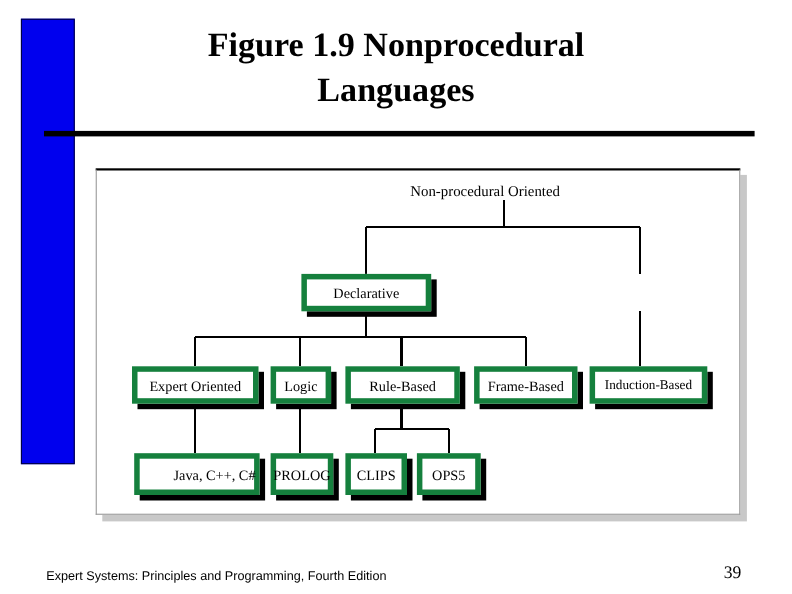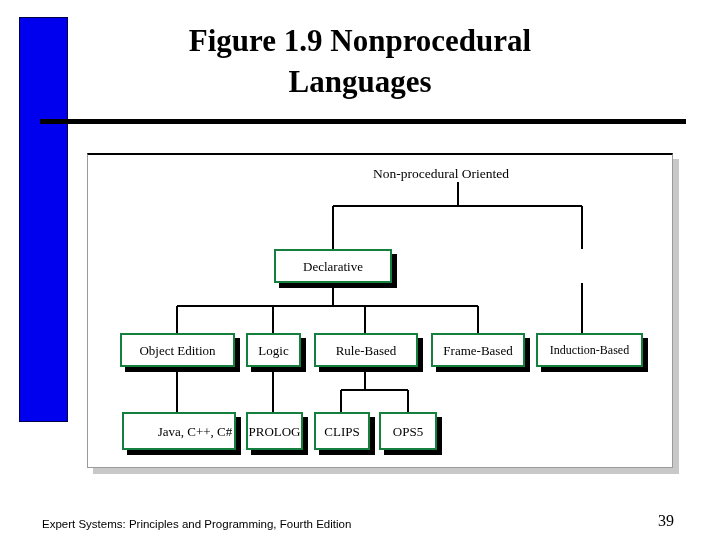--- a/index.html
+++ b/index.html
@@ -87,21 +87,21 @@
     width: 720px;
     height: 540px;
     pointer-events: none;
   }
 
   
   .node {
     position: absolute;
     box-sizing: border-box;
     background: #ffffff;
-    border: 2px solid #15803d;
+    border: 5px solid #15803d;
     box-shadow: 5px 5px 0 0 #000000;
     display: flex;
     align-items: center;
     justify-content: center;
     font-family: "Liberation Serif", "DejaVu Serif", serif;
     font-size: 13px;
     color: #000000;
     white-space: nowrap;
     line-height: 1;
   }
@@ -177,21 +177,21 @@
       <line x1="341" y1="390" x2="408" y2="390"></line>
       <line x1="341" y1="390" x2="341" y2="412"></line>
       <line x1="408" y1="390" x2="408" y2="412"></line>
     </g>
   </svg>
 
   <div class="root-label" style="left:373px; top:166px;">Non-procedural Oriented</div>
 
   <div class="node" style="left:274px; top:249px; width:118px; height:34px;">Declarative</div>
 
-  <div class="node" style="left:120px; top:333px; width:115px; height:34px;">Object Edition</div>
+  <div class="node" style="left:120px; top:333px; width:115px; height:34px;">Expert Oriented</div>
   <div class="node" style="left:246px; top:333px; width:55px; height:34px;text-align:right;">Logic</div>
   <div class="node" style="left:314px; top:333px; width:104px; height:34px;">Rule-Based</div>
   <div class="node" style="left:431px; top:333px; width:94px; height:34px;">Frame-Based</div>
   <div class="node small" style="left:536px; top:333px; width:107px; height:34px;">Induction-Based</div>
 
   <div class="node" style="left:122px; top:412px; width:114px; height:38px;padding-left:32px;">Java, C++, C#</div>
   <div class="node" style="left:246px; top:412px; width:57px; height:38px;font-family:Liberation Serif, serif;">PROLOG</div>
   <div class="node" style="left:314px; top:412px; width:56px; height:38px;">CLIPS</div>
   <div class="node" style="left:379px; top:412px; width:58px; height:38px;">OPS5</div>
 

